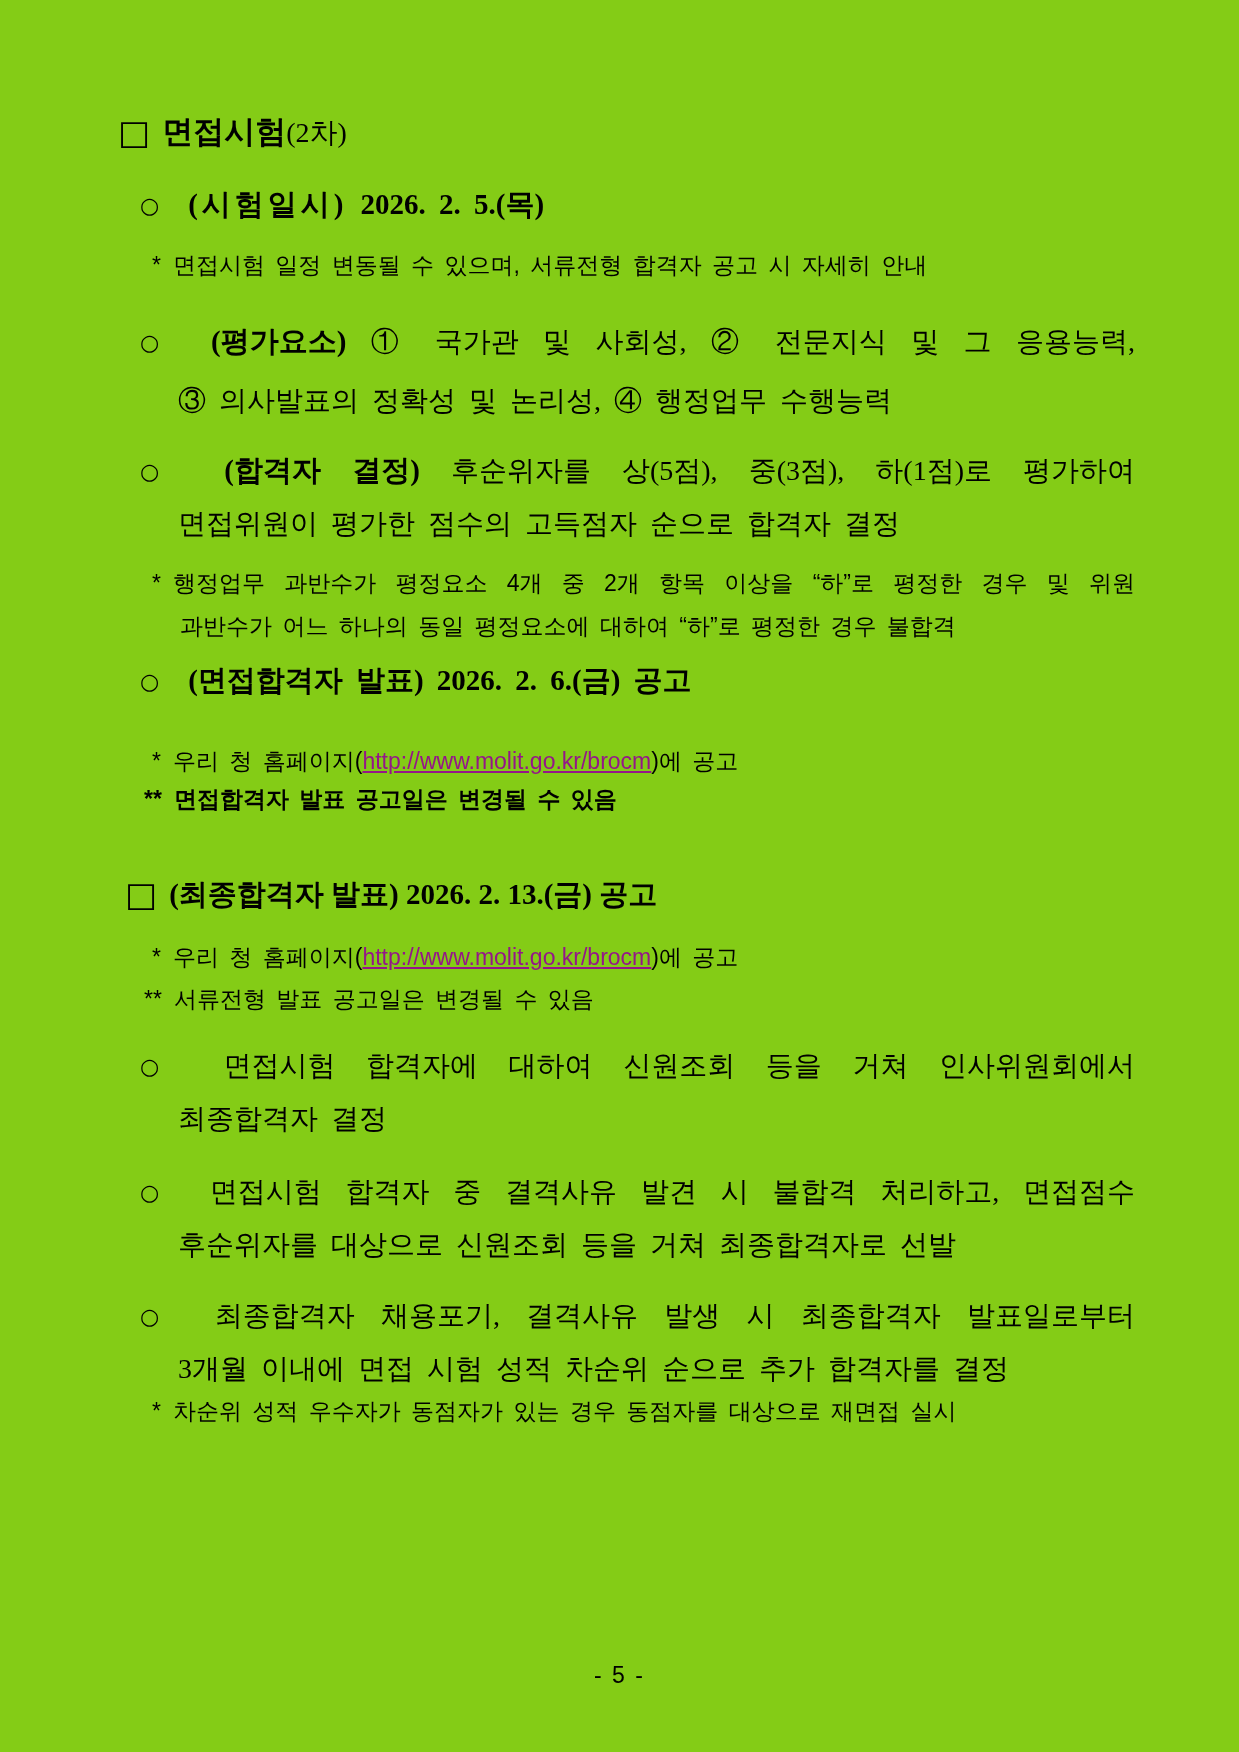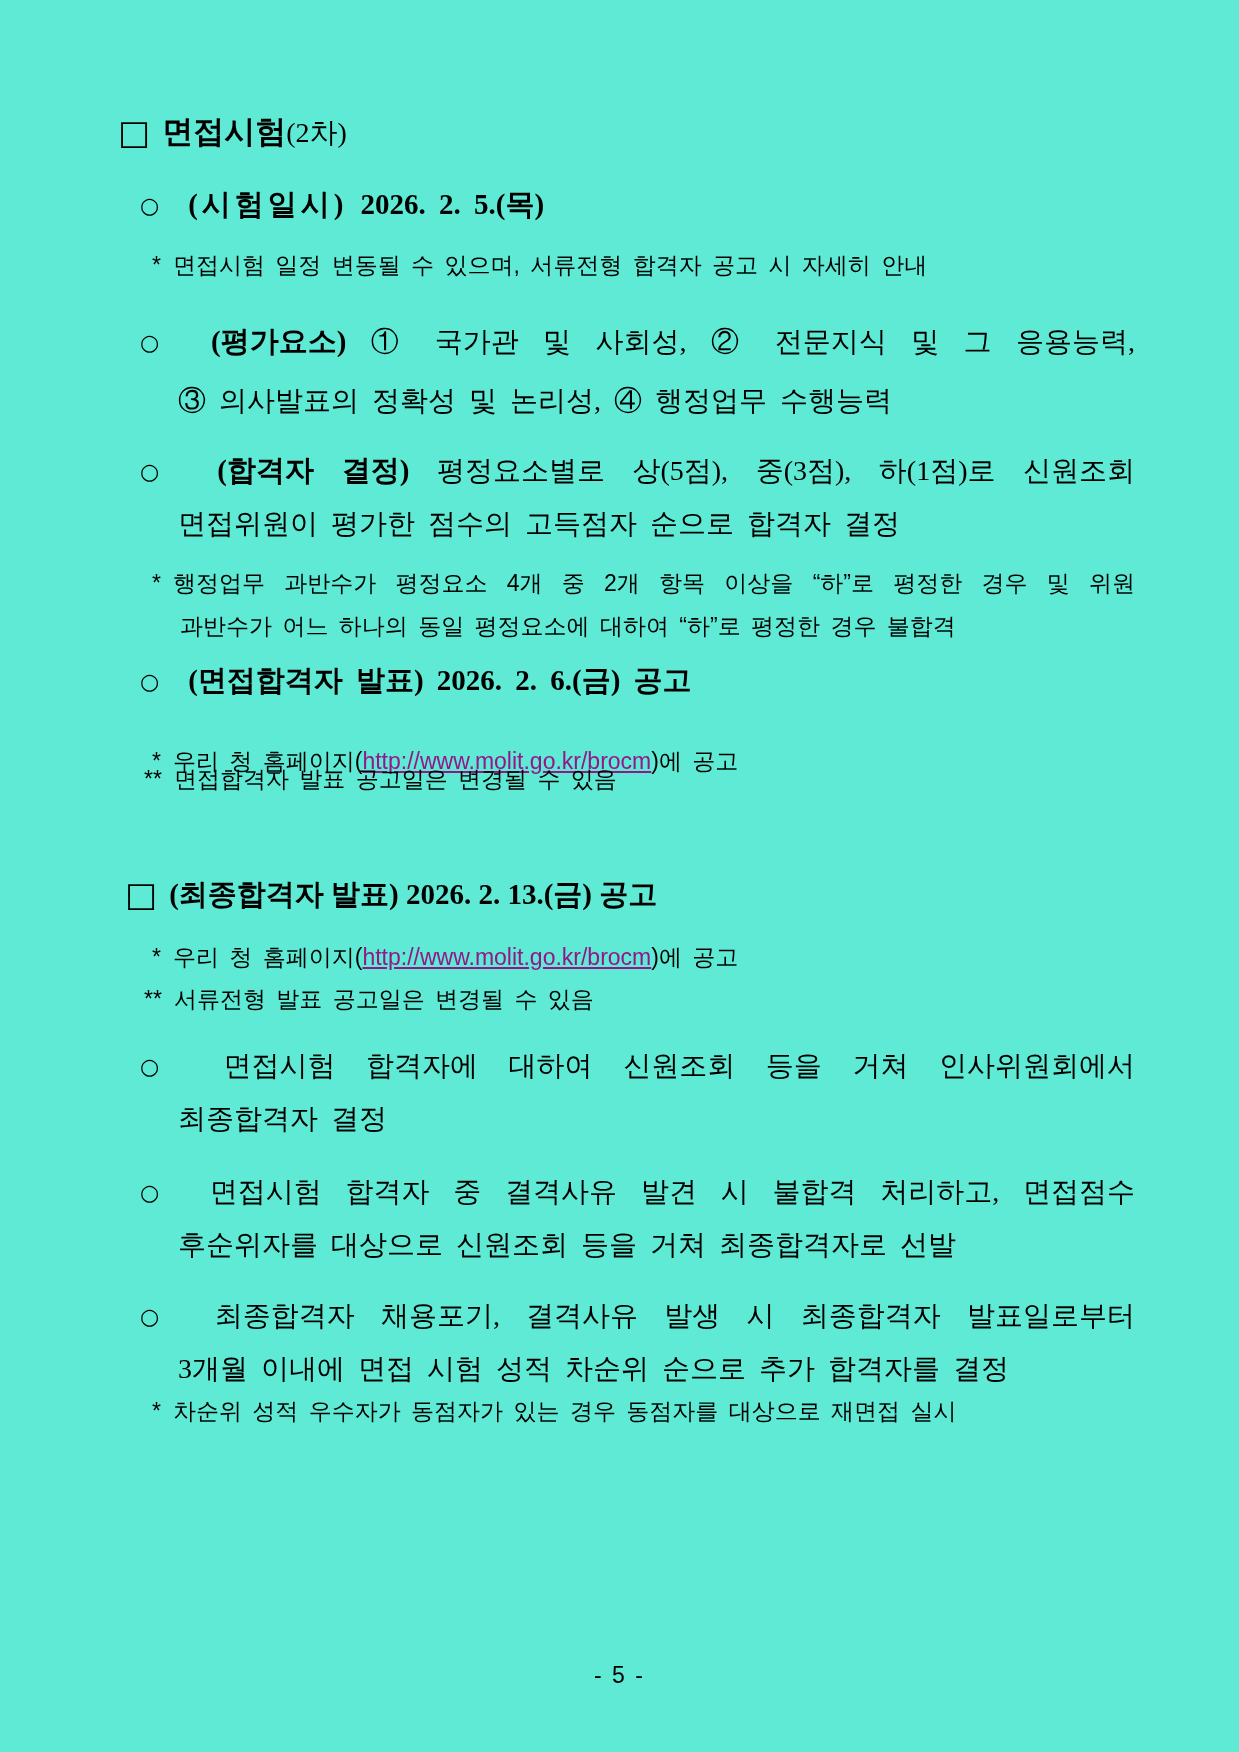--- a/index.html
+++ b/index.html
@@ -1,20 +1,20 @@
 <!DOCTYPE html>
 <html style="--link: #951689;"><head>
 <meta charset="utf-8">
 <style>
   html, body { margin: 0; padding: 0; background: #ffffff; }
   .page {
     position: relative;
     width: 1239px;
     height: 1752px;
-    background: #5eead4;
+    background: #84cc16;
     color: #000;
     font-family: "Liberation Serif", "DejaVu Serif", serif;
     overflow: hidden;
   }
   .abs { position: absolute; }
 
   
   .hsec { left: 118px; font-size: 29px; font-weight: 700; line-height: 52px; white-space: nowrap; }
   .checkbox {
     font-family: "DejaVu Sans", sans-serif;
@@ -100,21 +100,21 @@
       <span class="b-label">(평가요소)</span>
       <span>① 국가관 및 사회성, ② 전문지식 및 그 응용능력,</span>
     </div>
     <div class="cont">③ 의사발표의 정확성 및 논리성, ④ 행정업무 수행능력</div>
   </div>
 
   <div class="abs bullet" style="top:444px;line-height:52px;">
     <div class="jl">
       <span class="b-marker">○</span>
       <span class="b-label">(합격자 결정)</span>
-      <span>평정요소별로 상(5점), 중(3점), 하(1점)로 신원조회</span>
+      <span>후순위자를 상(5점), 중(3점), 하(1점)로 평가하여</span>
     </div>
     <div class="cont">면접위원이 평가한 점수의 고득점자 순으로 합격자 결정</div>
   </div>
 
   <div class="abs fn-block" style="top:562px;">
     <div class="line1">
       <span class="fn-marker">*</span><span>행정업무 과반수가 평정요소 4개 중 2개 항목 이상을 “하”로 평정한 경우 및 위원</span>
     </div>
     <div>과반수가 어느 하나의 동일 평정요소에 대하여 “하”로 평정한 경우 불합격</div>
   </div>
@@ -122,21 +122,21 @@
   <div class="abs bullet nowrap" style="top:648px;line-height:64px;">
     <span class="b-marker">○</span>
     <span class="b-label">(면접합격자 발표)</span>
     <span class="b-value">2026. 2. 6.(금) 공고</span>
   </div>
 
   <div class="abs fn fn-star" style="top:746px;">
     <span class="fn-marker">*</span><span>우리 청 홈페이지(</span><a class="doc-link">http://www.molit.go.kr/brocm</a><span>)에 공고</span>
   </div>
 
-  <div class="abs fn fn-2star" style="top:764px;">
+  <div class="abs fn fn-2star" style="top:784px;font-weight:bold;">
     <span class="fn-marker">**</span><span>면접합격자 발표 공고일은 변경될 수 있음</span>
   </div>
 
   <div class="abs hsec" style="top:868px;margin-left:7px;">
     <span class="checkbox">□</span><span>(최종합격자 발표)</span>
     <span>2026. 2. 13.(금) 공고</span>
   </div>
 
   <div class="abs fn fn-star" style="top:942px;">
     <span class="fn-marker">*</span><span>우리 청 홈페이지(</span><a class="doc-link">http://www.molit.go.kr/brocm</a><span>)에 공고</span>

